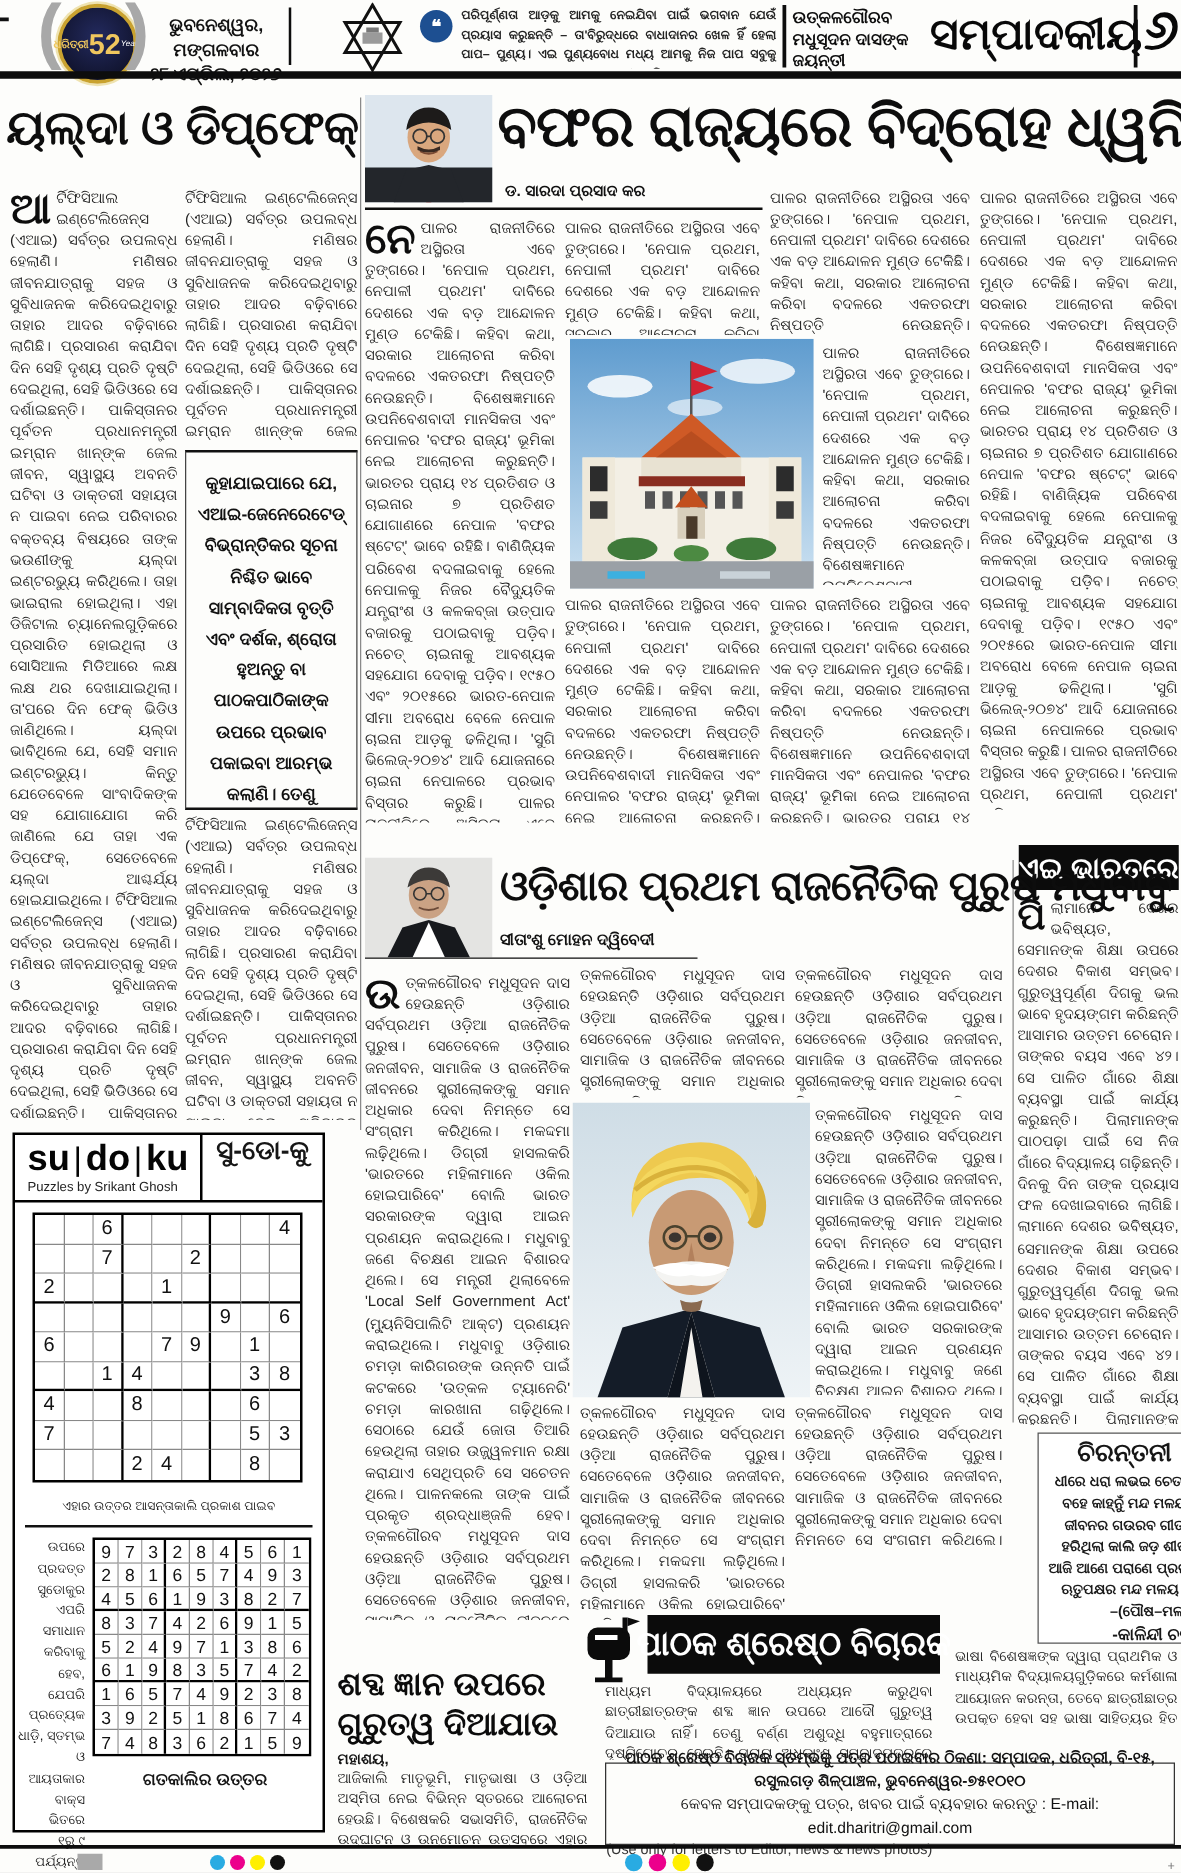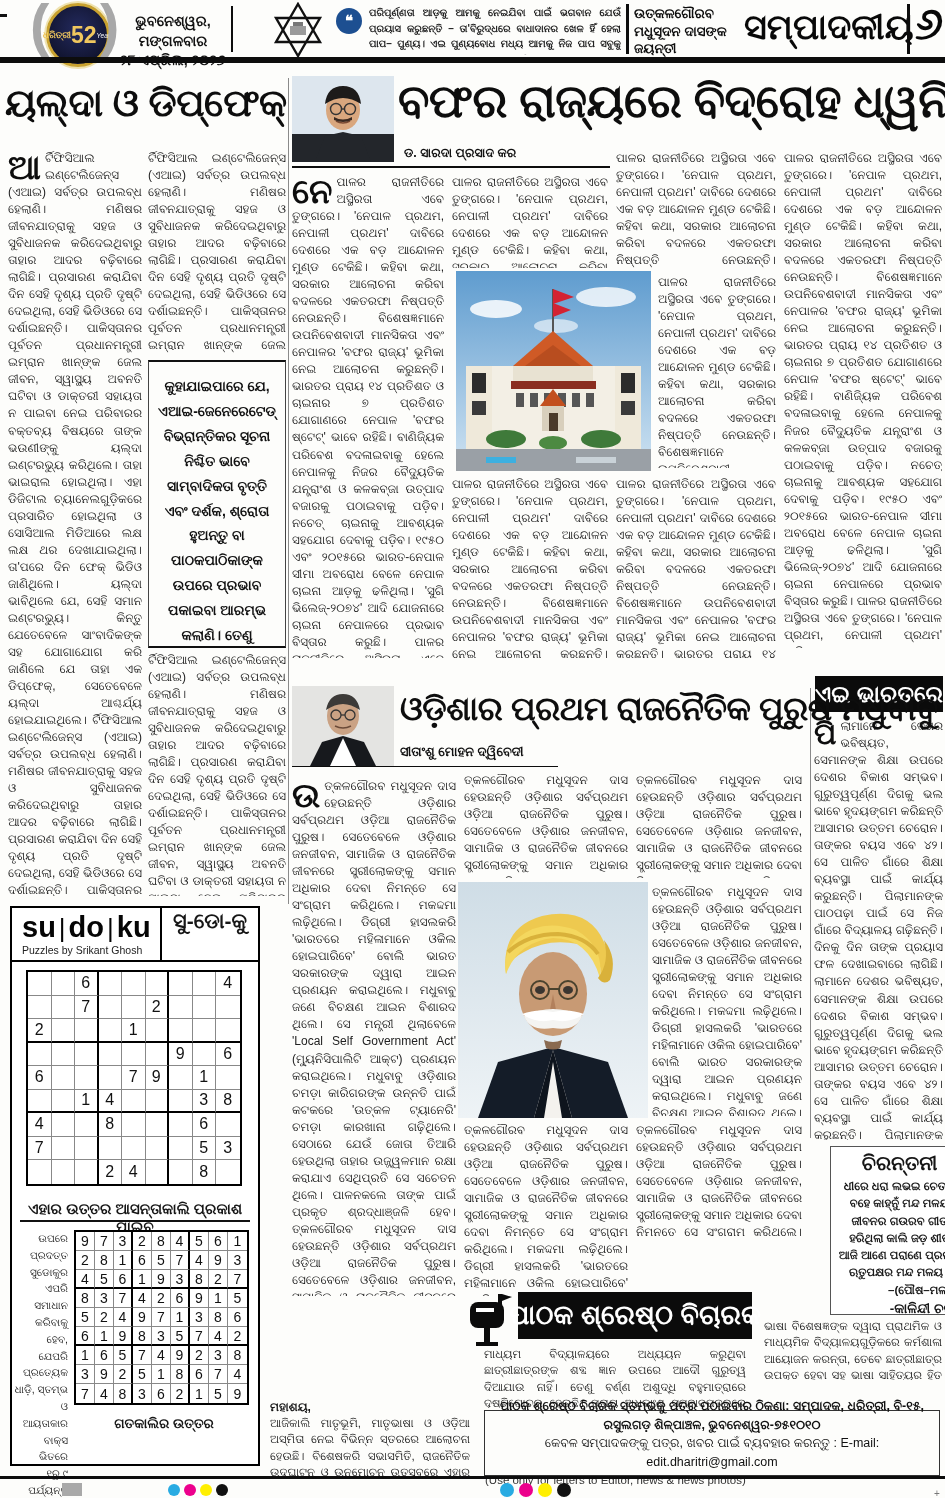--- a/index.html
+++ b/index.html
@@ -36,21 +36,21 @@
   .chira-line{font-size:11.5px;font-weight:600;line-height:1.5;text-align:center;color:#1a1a1a;}
   .chira-attr{font-size:11.5px;font-weight:700;text-align:right;padding-right:8px;margin-top:2px;}
   .chira-author{font-size:13.5px;font-weight:700;text-align:right;padding-right:4px;margin-top:4px;}
   
   .sd-box{border:2.2px solid #000;background:#fff;}
   .sd-cell{display:flex;align-items:center;justify-content:center;background:#fff;color:#111;}
   .sd-brand{font-weight:700;font-size:29px;letter-spacing:0;color:#050505;line-height:1;}
   .sd-brand span.bar{color:#050505;font-weight:400;padding:0 3px;font-size:26px;}
   .sd-tag{font-size:10.5px;color:#222;margin-top:2px;}
   .sd-odia{font-weight:700;font-size:21px;}
-  .sd-note{font-size:15px;font-weight:700;text-align:center;}
+  .sd-note{font-size:10px;font-weight:400;text-align:center;}
   .sd-instr{font-size:10.5px;line-height:1.6;text-align:right;color:#1c1c1c;}
   .sd-cap{font-size:13.5px;font-weight:700;text-align:center;}
   
   .lt-headline{font-weight:700;font-size:26px;line-height:1.22;color:#0b0b0b;white-space:nowrap;}
   .addr-box{border:1.3px solid #333;display:flex;flex-direction:column;align-items:flex-start;justify-content:center;
             font-size:12.5px;line-height:1.5;text-align:center;color:#111;}
   .footer-dot{position:absolute;border-radius:50%;}
   .small-cap{font-size:11.5px;}
 </style>
 </head>
@@ -482,20 +482,24 @@
           <div class="sd-cell" style="font: 400 14px &quot;Liberation Sans&quot;, sans-serif; border-right: 1px solid rgb(136, 136, 136);">6</div>
           <div class="sd-cell" style="font: 400 14px &quot;Liberation Sans&quot;, sans-serif; border-right: 2.2px solid rgb(0, 0, 0);">2</div>
           <div class="sd-cell" style="font: 400 14px &quot;Liberation Sans&quot;, sans-serif; border-right: 1px solid rgb(136, 136, 136);">1</div>
           <div class="sd-cell" style="font: 400 14px &quot;Liberation Sans&quot;, sans-serif; border-right: 1px solid rgb(136, 136, 136);">5</div>
           <div class="sd-cell" style="font: 400 14px &quot;Liberation Sans&quot;, sans-serif;">9</div>
         </div>
       <div class="abs sd-cap" style="left:62px;top:508px;width:180px;">ଗତକାଲିର ଉତ୍ତର</div>
     </div>
   </div>
 
+  <div class="abs lt-headline" style="left:270px;top:1332px;">
+    <div>ଶବ୍ଦ ଜ୍ଞାନ ଉପରେ</div>
+    <div>ଗୁରୁତ୍ୱ ଦିଆଯାଉ</div>
+  </div>
   <div class="abs" style="left:270px;top:1400px;font-size:12px;font-weight:700;">ମହାଶୟ,</div>
   <div class="abs body-txt small-cap" style="left:270px;top:1415px;width:200px;height:62px;">ଆଜିକାଲି ମାତୃଭୂମି, ମାତୃଭାଷା ଓ ଓଡ଼ିଆ ଅସ୍ମିତା ନେଇ ବିଭିନ୍ନ ସ୍ତରରେ ଆଲୋଚନା ହେଉଛି। ବିଶେଷକରି ସଭାସମିତି, ରାଜନୈତିକ ଉଦ୍‌ଘାଟନ ଓ ଉନ୍ମୋଚନ ଉତ୍ସବରେ ଏହାର ପ୍ରଚାର ପ୍ରସାର ବେଶୀ ଚାଲିଛି। ପରିତାପର ବିଷୟ, ଆମ ଓଡ଼ିଆ</div>
 
   <div class="abs" style="left:462px;top:1292px;">
     <svg width="50" height="54" viewBox="0 0 50 54">
       <rect x="8" y="10" width="34" height="26" rx="8" fill="#0b0b0b"></rect>
       <rect x="14" y="16" width="18" height="4" fill="#fff"></rect>
       <rect x="36" y="2" width="4" height="12" fill="#0b0b0b"></rect>
       <polygon points="40,2 50,5 40,9" fill="#0b0b0b"></polygon>
       <rect x="22" y="36" width="6" height="16" fill="#0b0b0b"></rect>

